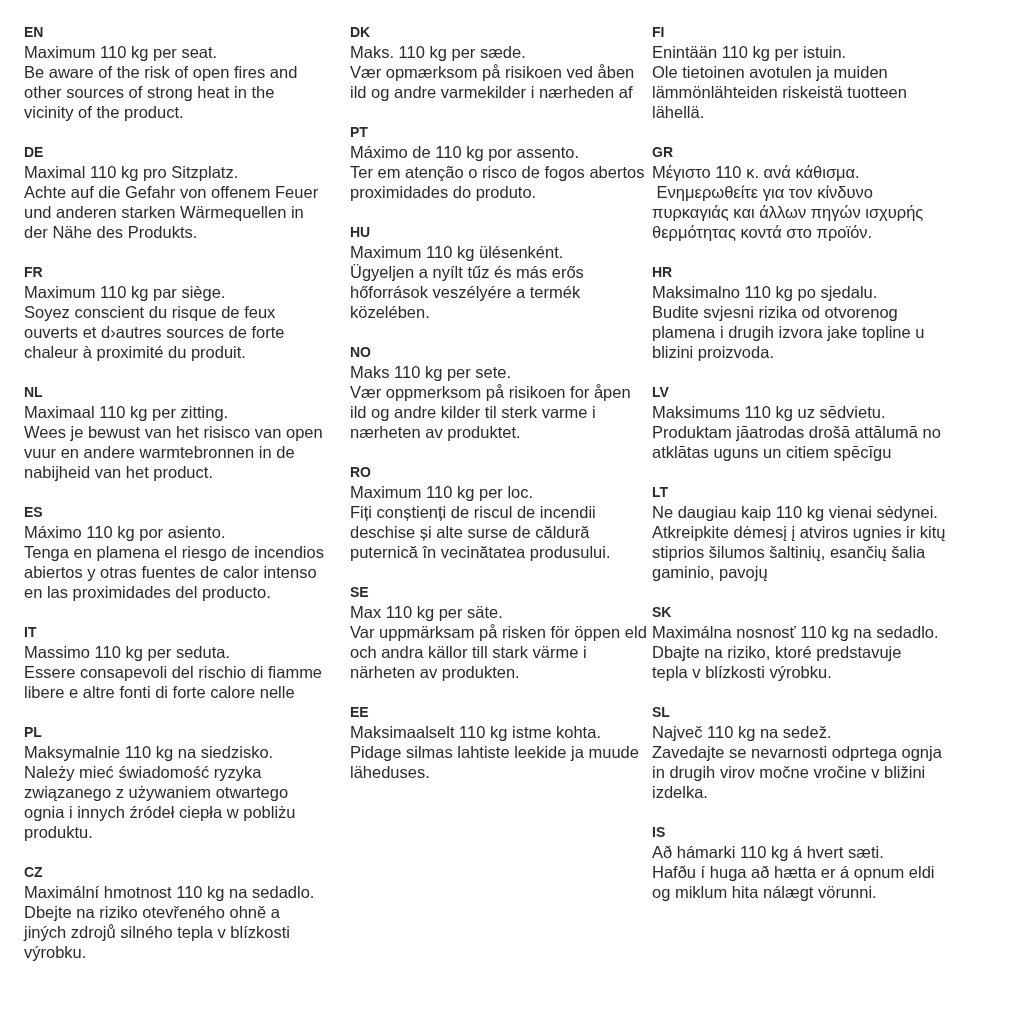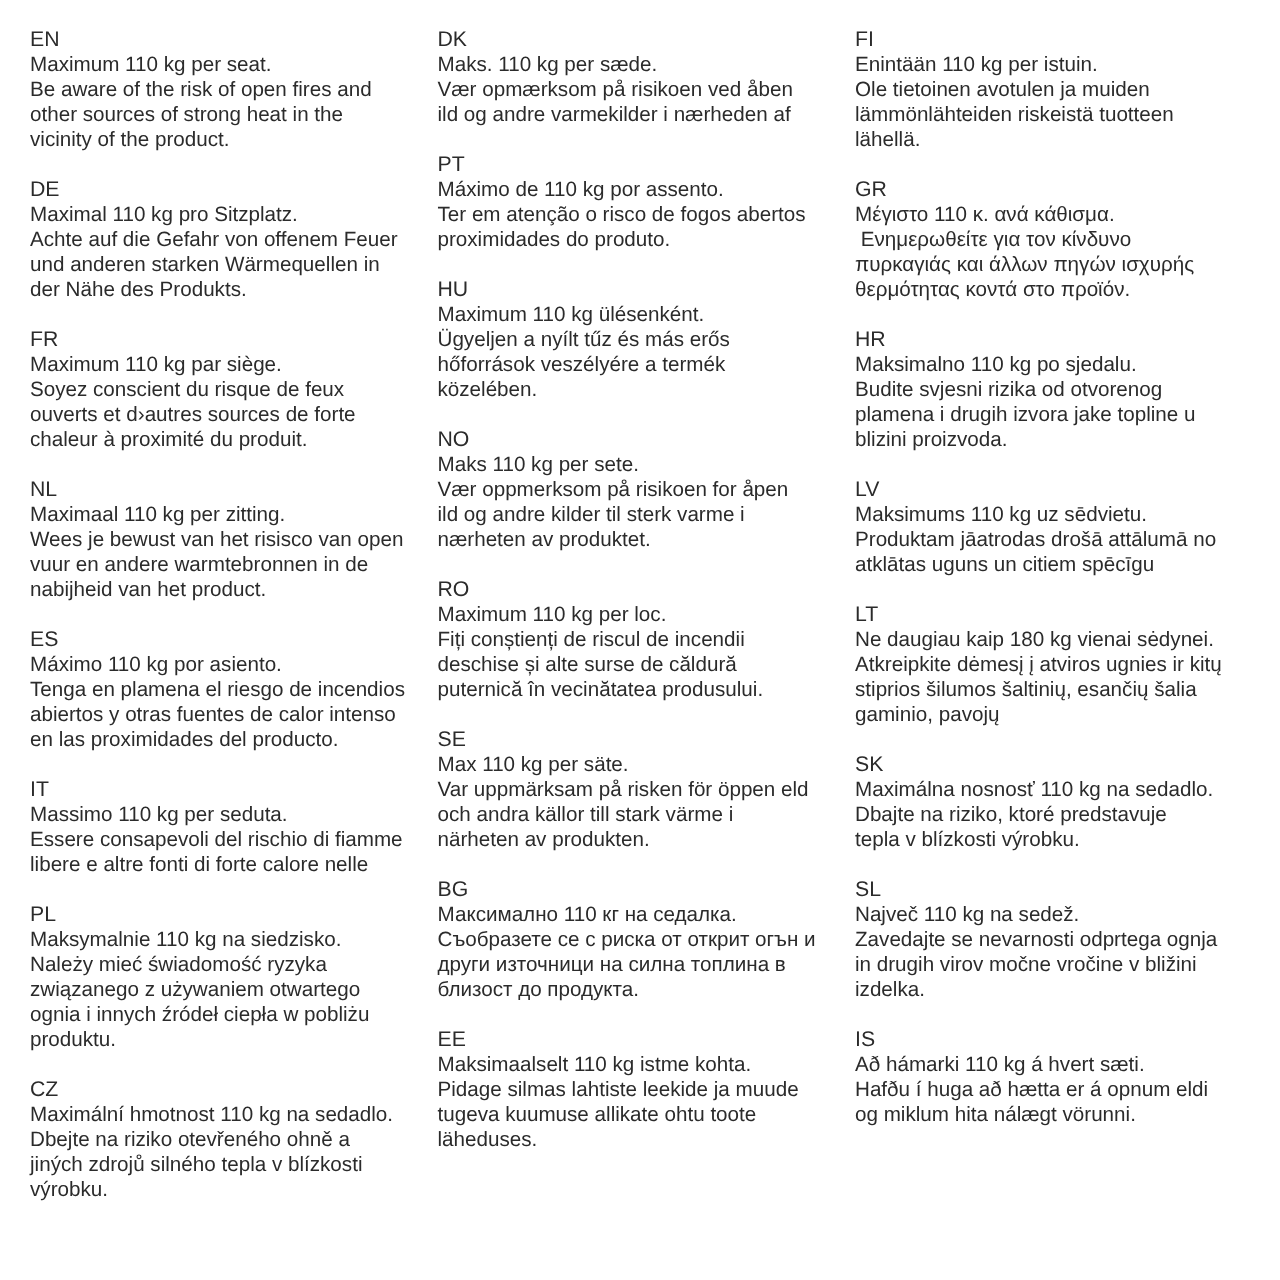--- a/index.html
+++ b/index.html
@@ -18,27 +18,27 @@
     position: relative;
     width: 1024px;
     height: 1024px;
   }
   .col {
     position: absolute;
     top: 22px;
   }
   .col-0 { left: 24px;  width: 322px; }
   .col-1 { left: 350px; width: 330px; }
-  .col-2 { left: 684px; width: 336px; }
+  .col-2 { left: 652px; width: 336px; }
   .block {
     margin-bottom: 20px;
   }
   .code {
-    font-weight: normal;
-    font-size: 17px;
+    font-weight: bold;
+    font-size: 14px;
     line-height: 20px;
     white-space: pre;
   }
   .line {
     font-size: 16.5px;
     line-height: 20px;
     white-space: pre;
   }
 </style>
 </head>
@@ -138,31 +138,23 @@
         <div class="line">puternică în vecinătatea produsului.</div>
       </div>
       <div class="block">
         <div class="code">SE</div>
         <div class="line">Max 110 kg per säte.</div>
         <div class="line">Var uppmärksam på risken för öppen eld</div>
         <div class="line">och andra källor till stark värme i</div>
         <div class="line">närheten av produkten.</div>
       </div>
       <div class="block">
-        <div class="code">BG</div>
-        <div class="line">Максимално 110 кг на седалка.</div>
-        <div class="line">Съобразете се с риска от открит огън и</div>
-        <div class="line">други източници на силна топлина в</div>
-        <div class="line">близост до продукта.</div>
-      </div>
-      <div class="block">
         <div class="code">EE</div>
         <div class="line">Maksimaalselt 110 kg istme kohta.</div>
         <div class="line">Pidage silmas lahtiste leekide ja muude</div>
-        <div class="line">tugeva kuumuse allikate ohtu toote</div>
         <div class="line">läheduses.</div>
       </div>
     </div>
     <div class="col col-2">
       <div class="block">
         <div class="code">FI</div>
         <div class="line">Enintään 110 kg per istuin.</div>
         <div class="line">Ole tietoinen avotulen ja muiden</div>
         <div class="line">lämmönlähteiden riskeistä tuotteen</div>
         <div class="line">lähellä.</div>
@@ -182,21 +174,21 @@
         <div class="line">blizini proizvoda.</div>
       </div>
       <div class="block">
         <div class="code">LV</div>
         <div class="line">Maksimums 110 kg uz sēdvietu.</div>
         <div class="line">Produktam jāatrodas drošā attālumā no</div>
         <div class="line">atklātas uguns un citiem spēcīgu</div>
       </div>
       <div class="block">
         <div class="code">LT</div>
-        <div class="line">Ne daugiau kaip 180 kg vienai sėdynei.</div>
+        <div class="line">Ne daugiau kaip 110 kg vienai sėdynei.</div>
         <div class="line">Atkreipkite dėmesį į atviros ugnies ir kitų</div>
         <div class="line">stiprios šilumos šaltinių, esančių šalia</div>
         <div class="line">gaminio, pavojų</div>
       </div>
       <div class="block">
         <div class="code">SK</div>
         <div class="line">Maximálna nosnosť 110 kg na sedadlo.</div>
         <div class="line">Dbajte na riziko, ktoré predstavuje</div>
         <div class="line">tepla v blízkosti výrobku.</div>
       </div>

